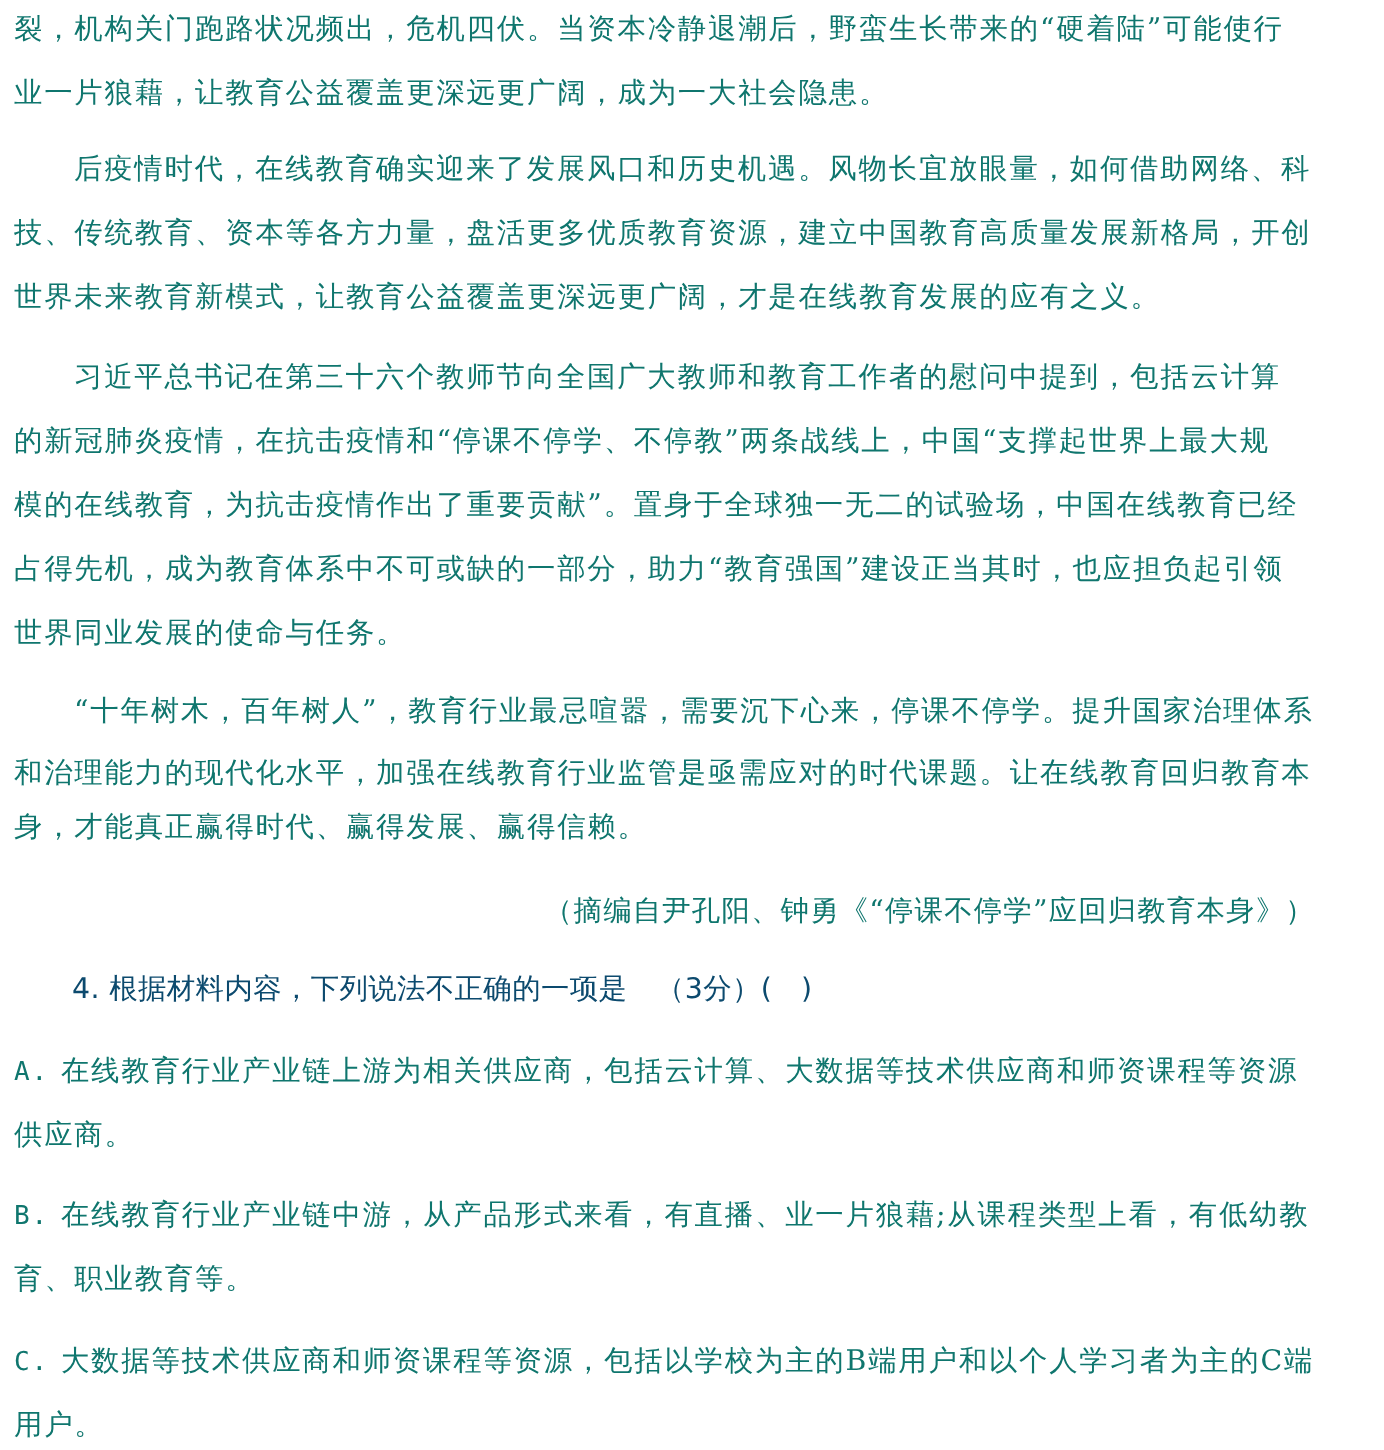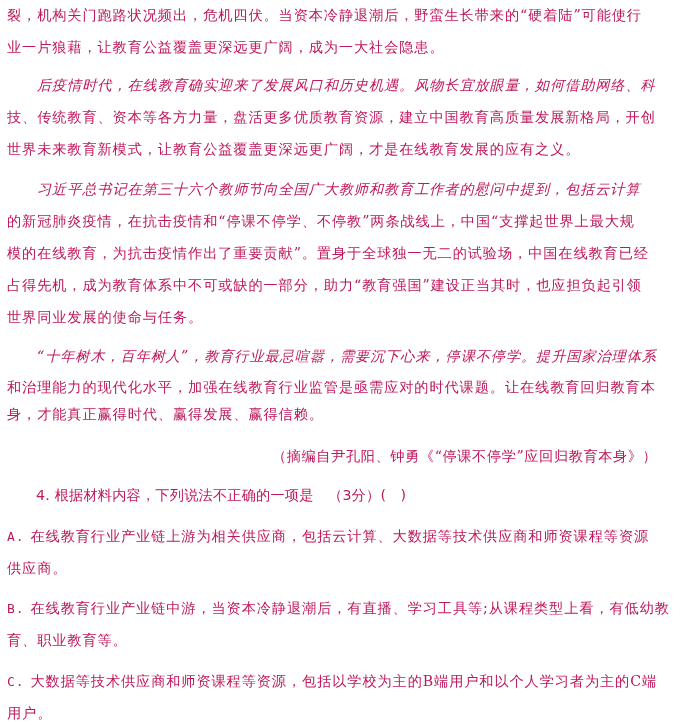--- a/index.html
+++ b/index.html
@@ -5,27 +5,27 @@
   html, body { margin: 0; padding: 0; background: #ffffff; }
   body {
     width: 692px; height: 725px; overflow: hidden; position: relative;
     font-family: "DejaVu Serif", "Liberation Serif", serif;
     color: #1a1a1a;
   }
   .page { position: absolute; left: 0; top: 0; width: 692px; }
   .line {
     position: absolute; left: 7px; right: 4px;
     font-size: 14.2px; line-height: 20px; white-space: nowrap;
-    letter-spacing: 0.9px; color: #be185d;
+    letter-spacing: 0.9px; color: #0f766e;
   }
-  .indent { left: 37px; font-style: italic; }
+  .indent { left: 37px; }
   .source { left: 272px; letter-spacing: 0.6px; }
   .question {
     left: 36px; font-family: "DejaVu Sans", "Liberation Sans", sans-serif;
-    font-size: 14.2px; letter-spacing: 0.2px; color: #be185d;
+    font-size: 14.2px; letter-spacing: 0.2px; color: #0c4a6e;
   }
   .opt-letter { font-family: "DejaVu Sans Mono", "Liberation Mono", monospace; font-size: 13px; margin-right: 6px; }
 </style>
 </head>
 <body>
 
 <div class="page">
 
   <div>
     <div class="line" style="top:5px">裂，机构关门跑路状况频出，危机四伏。当资本冷静退潮后，野蛮生长带来的“硬着陆”可能使行</div>
@@ -55,21 +55,21 @@
   <div class="line source" style="top:446px">（摘编自尹孔阳、钟勇《“停课不停学”应回归教育本身》）</div>
 
   <div class="line question" style="top:485px">4. 根据材料内容，下列说法不正确的一项是　（3分）(　)</div>
 
   <div>
     <div class="line" style="top:526px"><span class="opt-letter">A.</span><span>在线教育行业产业链上游为相关供应商，包括云计算、大数据等技术供应商和师资课程等资源</span></div>
     <div class="line" style="top:558px">供应商。</div>
   </div>
 
   <div>
-    <div class="line" style="top:598px"><span class="opt-letter">B.</span><span>在线教育行业产业链中游，当资本冷静退潮后，有直播、学习工具等;从课程类型上看，有低幼教</span></div>
+    <div class="line" style="top:598px"><span class="opt-letter">B.</span><span>在线教育行业产业链中游，从产品形式来看，有直播、业一片狼藉;从课程类型上看，有低幼教</span></div>
     <div class="line" style="top:630px">育、职业教育等。</div>
   </div>
 
   <div>
     <div class="line" style="top:671px"><span class="opt-letter">C.</span><span>大数据等技术供应商和师资课程等资源，包括以学校为主的B端用户和以个人学习者为主的C端</span></div>
     <div class="line" style="top:703px">用户。</div>
   </div>
 
 </div>
 

